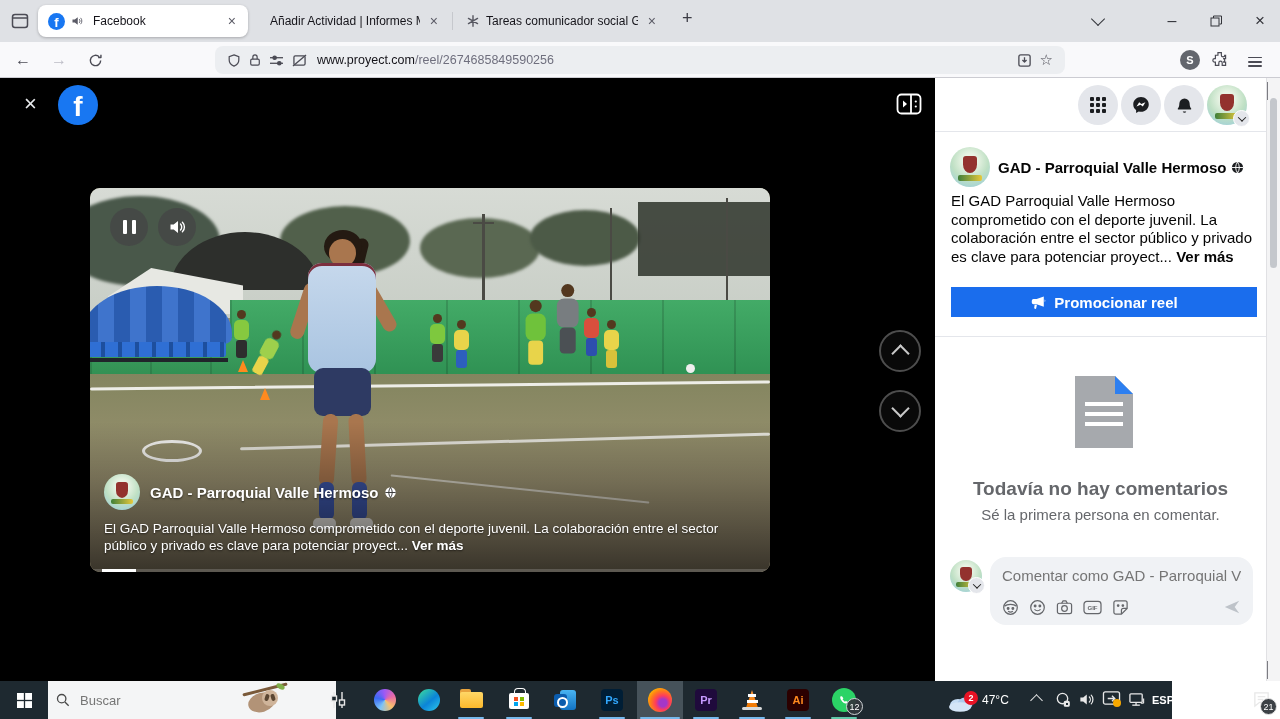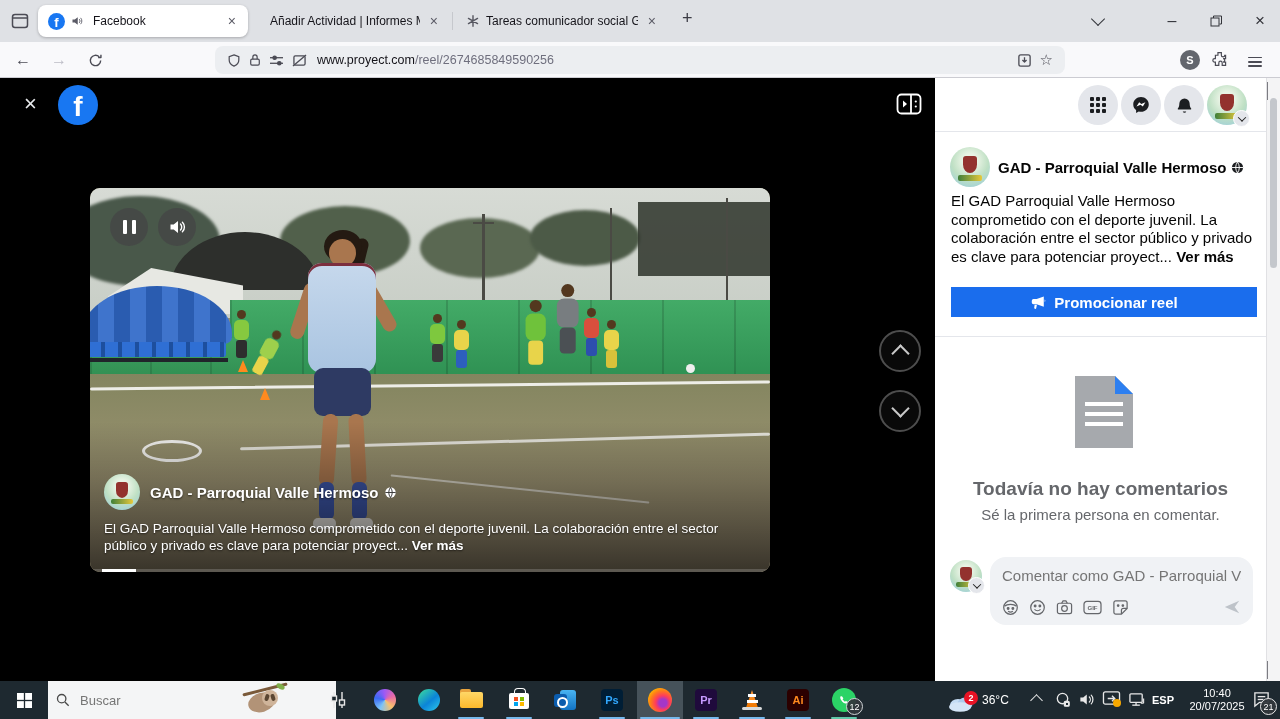--- a/index.html
+++ b/index.html
@@ -129,21 +129,21 @@
   .docicon .fold2{position:absolute;right:0;top:0;width:0;height:0;border-right:18px solid transparent;border-bottom:18px solid #2d7ff0}
   .docicon b{position:absolute;left:10px;width:38px;height:4px;background:#fff}
   .etitle{position:absolute;left:0;top:400px;width:331px;text-align:center;font-size:19px;font-weight:bold;color:#65676b}
   .esub{position:absolute;left:0;top:428px;width:331px;text-align:center;font-size:15px;color:#65676b}
   .composer{position:absolute;left:55px;top:479px;width:263px;height:68px;background:#f0f2f5;border-radius:16px;box-sizing:border-box;padding:10px 12px}
   .composer input{border:none;background:transparent;outline:none;width:100%;font-size:15px;color:#65676b;font-family:inherit;padding:0}
   .crow{position:absolute;left:12px;bottom:9px;display:flex;gap:10px;align-items:center}
   .send{position:absolute;right:12px;bottom:9px}
 
   
-  #taskbar{position:absolute;left:0;top:681px;width:1280px;height:38px;background:#1e2930}
+  #taskbar{position:absolute;left:0;top:681px;width:1172px;height:38px;background:#1e2930}
   .tstart{position:absolute;left:0;top:0;width:48px;height:38px;display:flex;align-items:center;justify-content:center}
   .tsearch{position:absolute;left:48px;top:0;width:288px;height:38px;background:#f4f5f6;display:flex;align-items:center;box-sizing:border-box;padding:0 8px}
   .tsearch input{border:none;background:transparent;outline:none;font-size:13px;color:#3c3c3c;width:160px;margin-left:8px;font-family:inherit}
   .app{position:absolute;top:0;width:46px;height:38px;display:flex;align-items:center;justify-content:center}
   .runline{position:absolute;bottom:0;left:10px;width:26px;height:2.5px;background:#76b9ed;border-radius:1px}
   .ffslot{background:#46525a}
   .ffslot .runline{left:3px;width:40px}
   .sqicon{width:22px;height:22px;border-radius:4px;display:flex;align-items:center;justify-content:center;font-weight:bold;font-size:11px}
   .traytxt{color:#fff;font-size:11px}
   .clock{position:absolute;left:1186px;top:0;width:62px;height:38px;color:#fff;font-size:11px;line-height:13px;
@@ -657,21 +657,21 @@
     <div class="abs" style="left:948px;top:7px">
       <span style="position:relative;display:block;width:28px;height:24px">
         <svg width="26" height="20" viewBox="0 0 26 20" style="margin-top:4px">
             <ellipse cx="10" cy="13" rx="8" ry="6" fill="#c5dcf4"></ellipse>
             <ellipse cx="17" cy="12" rx="7.5" ry="6.5" fill="#aecbec"></ellipse>
             <ellipse cx="12" cy="15" rx="11" ry="4.8" fill="#d4e5f7"></ellipse>
           </svg>
         <span class="badge-red" style="left:16px;top:-1px">2</span>
       </span>
     </div>
-    <div class="abs traytxt" style="left:982px;top:12px;font-size:12px">36°C</div>
+    <div class="abs traytxt" style="left:982px;top:12px;font-size:12px">47°C</div>
 
     <div class="abs" style="left:1032px;top:15px">
       <span style="display:block;width:8px;height:8px;border-left:1.6px solid #e8e8e8;border-top:1.6px solid #e8e8e8;transform:rotate(45deg)"></span>
     </div>
     <div class="abs" style="left:1054px;top:10px">
       <svg width="17" height="17" viewBox="0 0 18 18" fill="none" stroke="#e8e8e8" stroke-width="1.4">
           <circle cx="9" cy="8" r="5.5"></circle>
           <rect x="11" y="11" width="5" height="5" rx="1" fill="#1e2930"></rect>
           <rect x="12" y="12" width="3.5" height="3.5" rx=".8"></rect>
         </svg>

